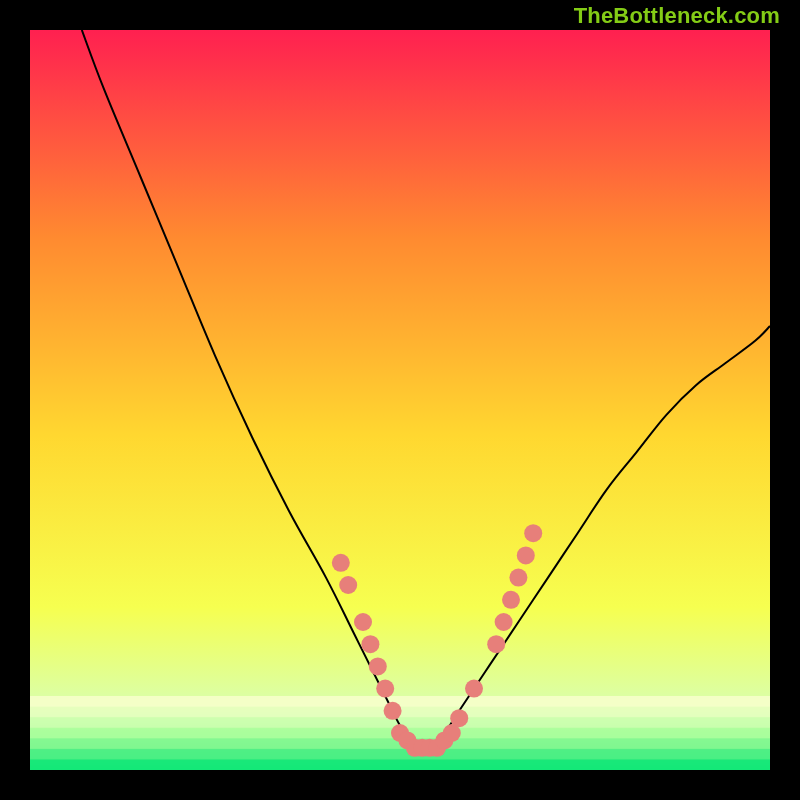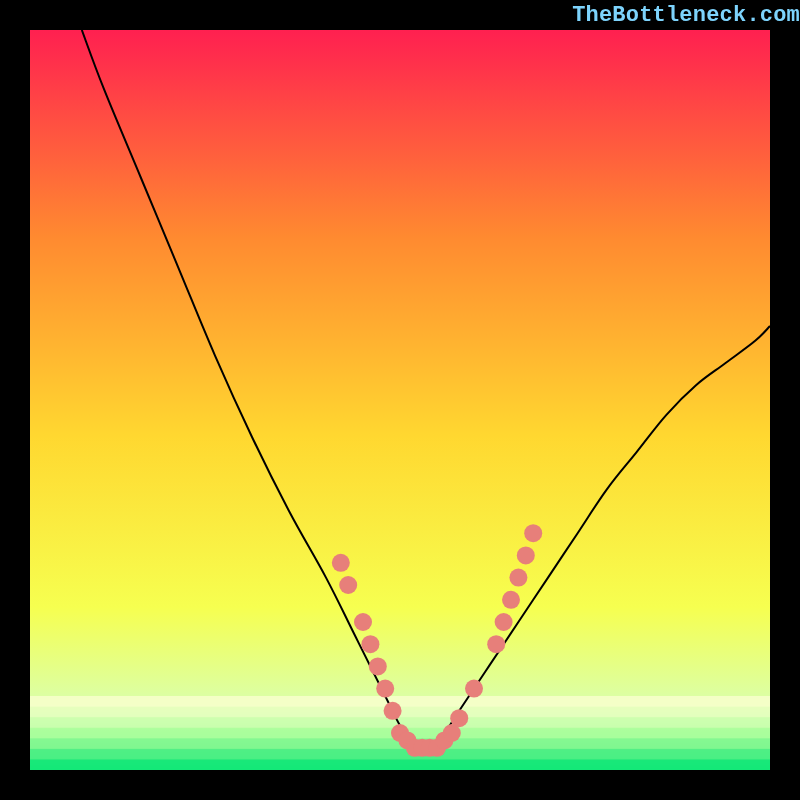--- a/index.html
+++ b/index.html
@@ -23,26 +23,25 @@
     position: absolute;
     top: 30px;
     left: 30px;
     width: 740px;
     height: 740px;
     overflow: hidden;
   }
   .watermark {
     position: absolute;
     top: 3px;
-    right: 0;
+    right: 20px;
     font-size: 22px;
     font-weight: 600;
-    color: #7dd3fc;
+    color: #84cc16;
     letter-spacing: 0.2px;
-    font-family: Liberation Mono, monospace;
   }
   svg {
     display: block;
   }
 </style>
 </head>
 <body>
 
 <div class="frame">
   <div class="watermark">TheBottleneck.com</div>

